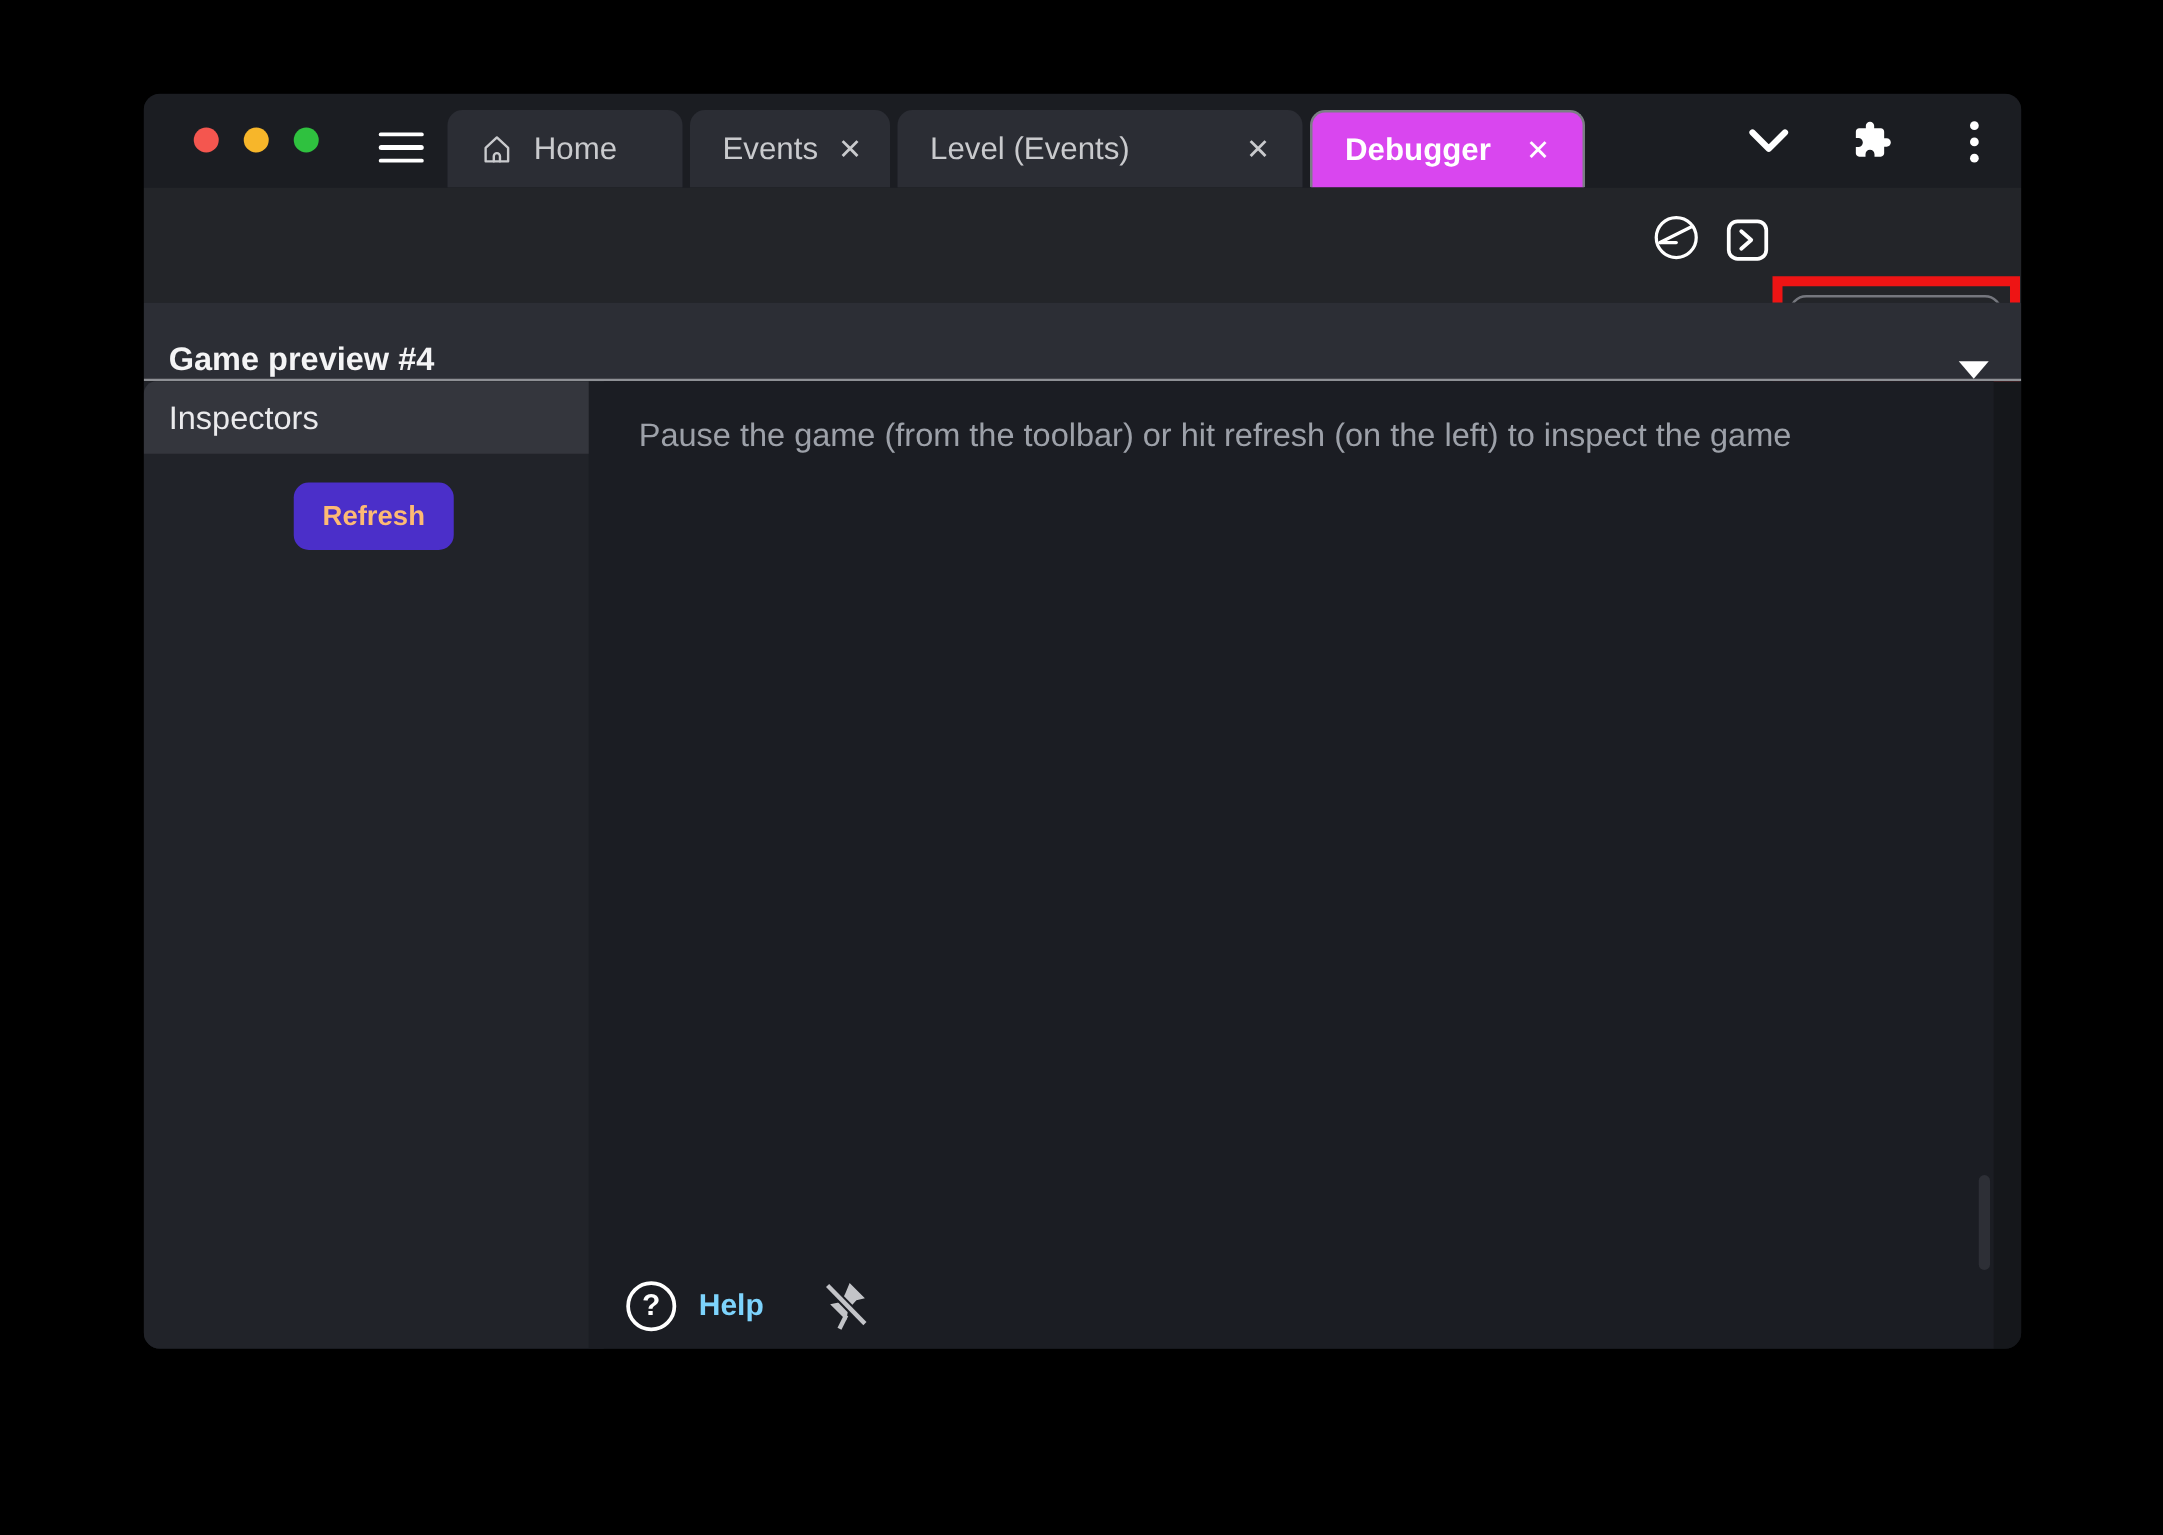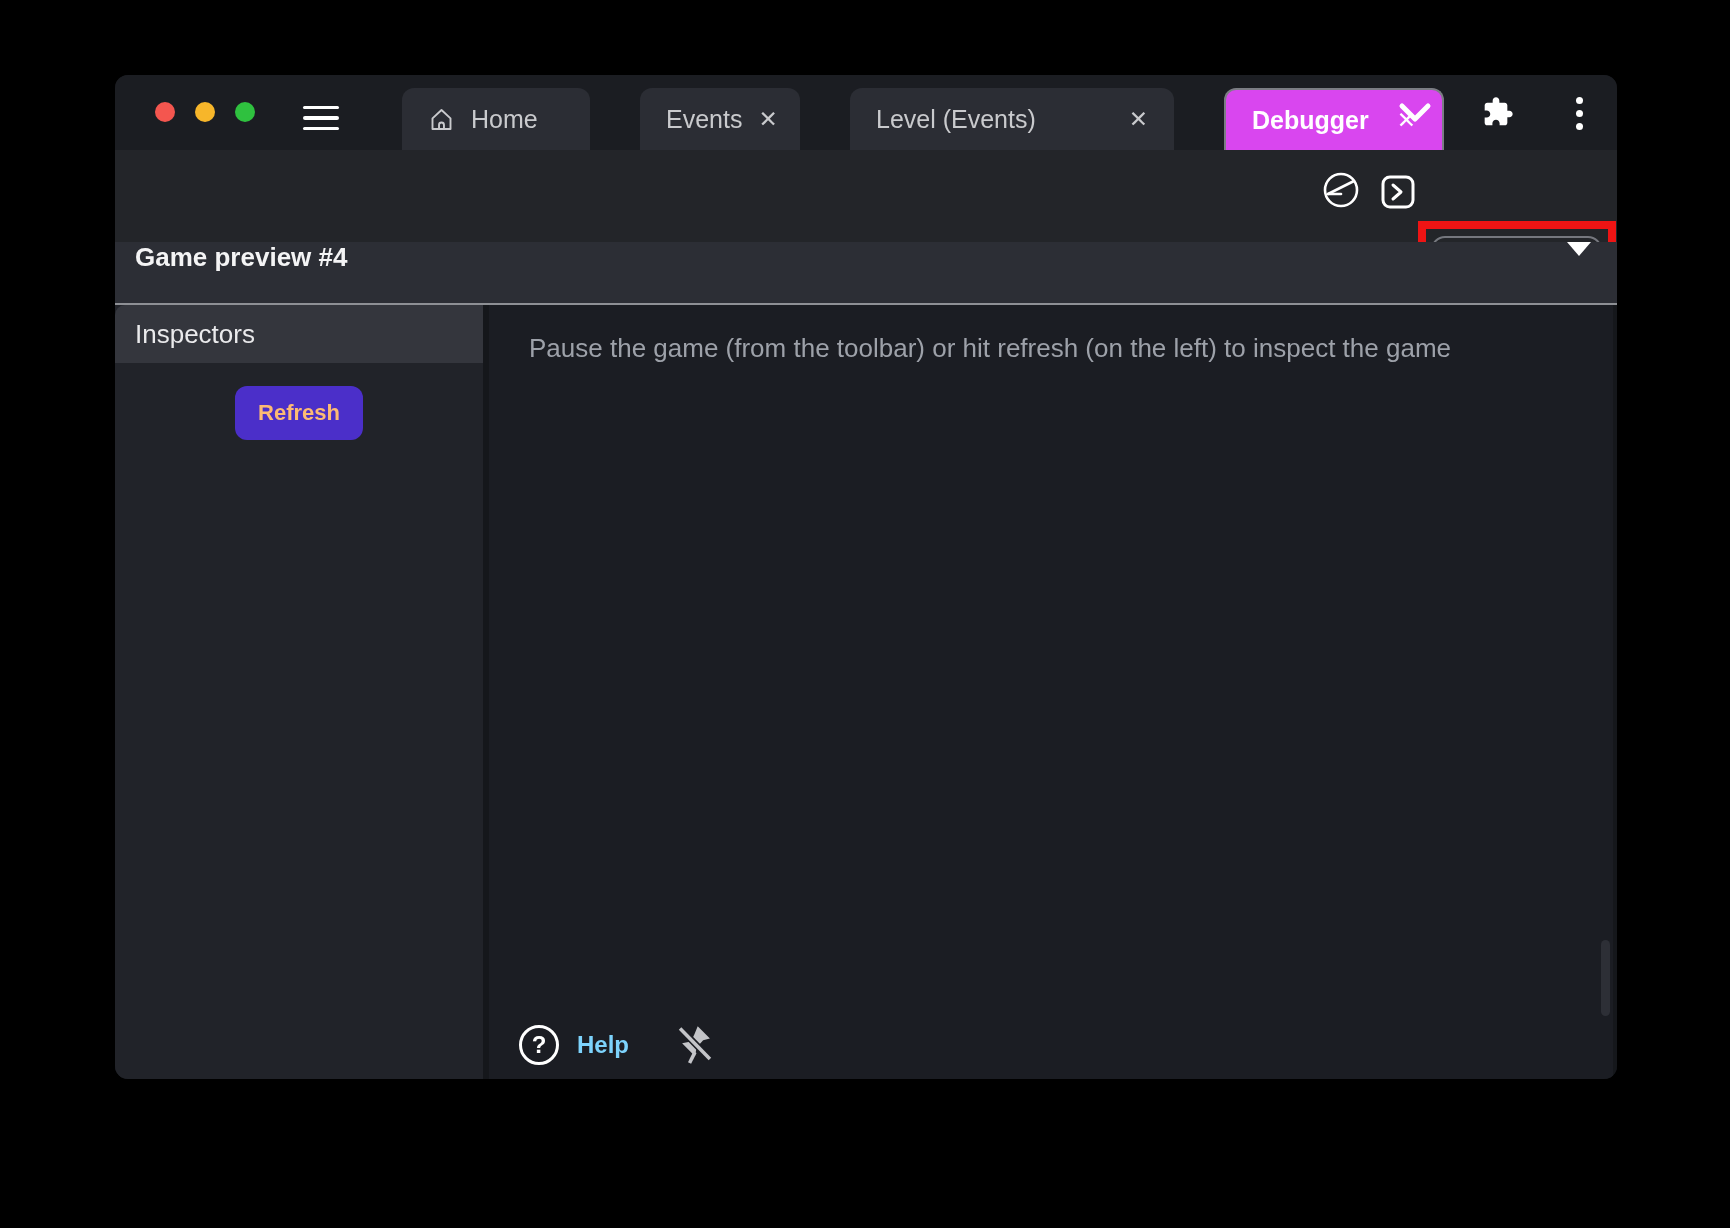--- a/index.html
+++ b/index.html
@@ -14,21 +14,21 @@
   .traffic { position:absolute; left:40px; top:27px; display:flex; gap:20px; }
   .traffic .light { width:20px; height:20px; border-radius:50%; }
   .hamburger { position:absolute; left:188px; top:29px; width:38px; height:28px;
                display:flex; flex-direction:column; justify-content:space-between;
                background:none; border:none; cursor:pointer; padding:2px 0; }
   .hamburger span { display:block; width:36px; height:3.2px; background:#fff; border-radius:2px; }
 
   .tabs { position:absolute; left:243px; bottom:0; height:62px; display:flex; gap:6px; }
   .tab { height:62px; border-top-left-radius:12px; border-top-right-radius:12px;
          background:#2b2d34; display:flex; align-items:center; padding:12px 26px; gap:16px;
-         color:#c9cacd; font-size:25px; cursor:pointer;margin-left:44px; }
+         color:#c9cacd; font-size:25px; cursor:pointer; }
   .tab .close { margin-left:auto; font-size:23px; color:#c9cacd; line-height:1; }
   .tab.active { background:#d946ef; border:2px solid #7b7d84; border-bottom:none;
                 color:#ffffff; font-weight:700;align-items:center; }
   .tab.active .close { color:#ffffff; }
   .tab-home { width:188px; }
   .tab-level { width:160px; justify-content:space-between; }
   .tab-levelevents { width:324px; justify-content:space-between; }
   .tab-debugger { width:220px; justify-content:space-between; }
   .tb-icon { background:none; border:none; cursor:pointer; display:flex; align-items:center; justify-content:center; }
   .chevron-btn { position:absolute; right:184px; top:24px; width:36px; height:28px; }
@@ -48,39 +48,39 @@
   .pause-bars { display:flex; gap:9px; }
   .pause-bars i { display:block; width:4px; height:24px; background:#e9e3f8; border-radius:1px; }
   .pause-label { color:#ece7fb; font-size:24px; font-weight:700; }
 
   .annotation-box { position:absolute; left:1303px; top:71px; width:198px; height:85px;
                     border:8px solid #ee1414; pointer-events:none; }
 
   
   .previewbar { position:absolute; left:0; top:167px; width:1502px; height:63px;
                 background:#2c2e35; border-bottom:2px solid #8e9095;
-                display:flex; align-items:flex-start; padding:0 26px 0 20px; cursor:pointer; }
+                display:flex; align-items:flex-end; padding:0 26px 0 20px; cursor:pointer; }
   .preview-title { color:#f4f4f5; font-size:26px; font-weight:600; }
   .caret-down { margin-left:auto; width:0; height:0;
                 border-left:12px solid transparent; border-right:12px solid transparent;
                 border-top:14px solid #ffffff; }
 
   
   .content { position:absolute; left:0; top:230px; width:1502px; height:774px; background:#15171b; }
 
   .sidebar { position:absolute; left:0; top:0; width:368px; height:774px; background:#212329; }
   .sidebar-header { height:58px; background:#34363d; border-top-left-radius:10px;
                     display:flex; align-items:center; padding-left:20px;
                     color:#eaeaec; font-size:26px; font-weight:500; }
   .refresh-button { display:block; margin:23px auto 0 auto; width:128px; height:54px;
                     border:none; border-radius:12px; background:#4b2fc9;
                     color:#fdba74; font-size:22px; font-weight:700; cursor:pointer;
                     font-family:"Liberation Sans","DejaVu Sans",sans-serif; }
 
-  .main { position:absolute; left:374px; top:0; width:1124px; height:774px; background:#1b1d23; }
+  .main { position:absolute; left:356px; top:0; width:1124px; height:774px; background:#1b1d23; }
   .main-message { position:absolute; left:40px; top:28px; color:#9da1a9; font-size:26px; font-weight:500; }
 
   .main-footer { position:absolute; left:30px; bottom:12px; display:flex; align-items:center; }
   .help-button { display:flex; align-items:center; background:none; border:none; cursor:pointer; gap:18px; }
   .help-circle { width:40px; height:40px; border:3.5px solid #fff; border-radius:50%;
                  display:flex; align-items:center; justify-content:center;
                  color:#fff; font-size:24px; font-weight:700; }
   .help-label { color:#7dd3fc; font-size:24px; font-weight:700; }
   .unpin-btn { margin-left:46px; background:none; border:none; cursor:pointer; width:40px; height:44px; }
 

